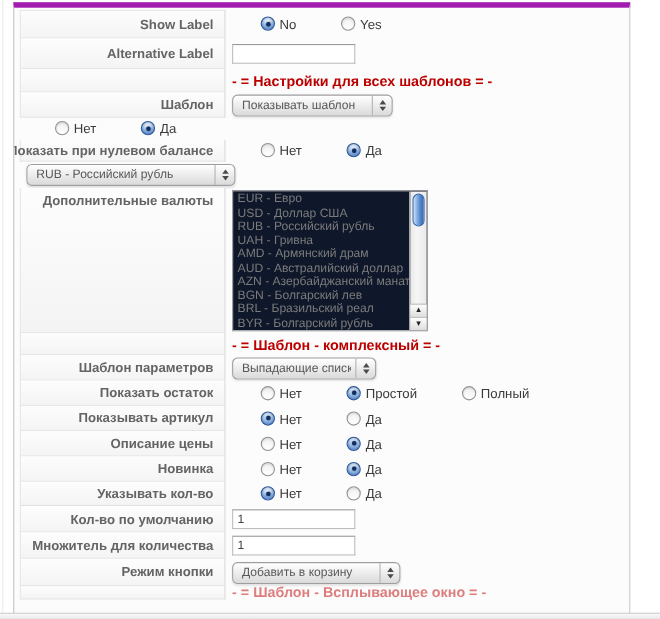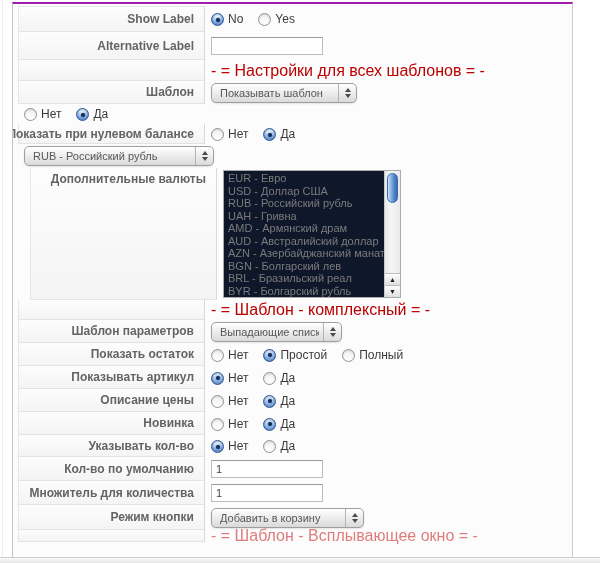--- a/index.html
+++ b/index.html
@@ -3,42 +3,42 @@
 <meta charset="utf-8">
 <style>
   html,body{margin:0;padding:0;}
   body{
     width:600px;height:563px;overflow:hidden;background:#ffffff;
     font-family:"Liberation Sans","DejaVu Sans",sans-serif;position:relative;
   }
   .edge-line{position:absolute;left:2px;top:0;bottom:0;width:1px;background:#ececec;}
   .pane{
     position:absolute;left:12px;top:2px;width:561px;height:556px;
-    border-left:1px solid #c3c3c3;border-right:1px solid #cccccc;border-top:2px solid #a21caf;
+    border-left:1px solid #c3c3c3;border-right:1px solid #cccccc;border-top:5px solid #a21caf;
     background:#fcfcfc;box-sizing:border-box;overflow:hidden;
   }
   .formtable{margin-left:5px;margin-top:2px;}
   .row{display:flex;align-items:stretch;}
   .lbl{
     width:187px;flex:none;box-sizing:border-box;
     display:flex;align-items:center;justify-content:flex-end;
     padding-right:10px;
     background:linear-gradient(#fdfdfd,#f4f4f4);
     border-bottom:1px solid #e3e3e3;border-left:1px solid #e7e7e7;border-right:1px solid #d9d9d9;
     font-size:12px;font-weight:bold;color:#646464;white-space:nowrap;overflow:visible;
   }
   .row:first-child .lbl{border-top:1px solid #e7e7e7;}
-  .lbl.top{align-items:flex-start;padding-top:4px;margin-left:12px;}
+  .lbl.top{align-items:flex-start;padding-top:4px;}
   .ctl{flex:1;display:flex;align-items:center;padding-left:6px;min-width:0;}
   .ctl.top{align-items:flex-start;padding-top:2px;}
-  .hdr{font-size:16px;font-weight:normal;white-space:nowrap;}
+  .hdr{font-size:13px;font-weight:bold;white-space:nowrap;}
   .hdr.red{color:#bb0000;}
   .hdr.pink{color:#dd7d7d;}
   
-  .opt{display:inline-flex;align-items:flex-end;margin-right:15px;}
+  .opt{display:inline-flex;align-items:flex-start;margin-right:15px;margin-left:26px;}
   .radio{
     width:13px;height:13px;border-radius:50%;box-sizing:border-box;flex:none;
     border:1px solid #919191;background:linear-gradient(#f0f0f0,#ffffff);
     box-shadow:inset 0 1px 2px rgba(0,0,0,.12);position:relative;
   }
   .radio.sel{
     border:1px solid #2c5596;
     background:radial-gradient(circle at 50% 30%,#ffffff 0%,#cfe2f8 30%,#7aa5dc 62%,#3a6ab0 100%);
   }
   .radio.sel::after{

